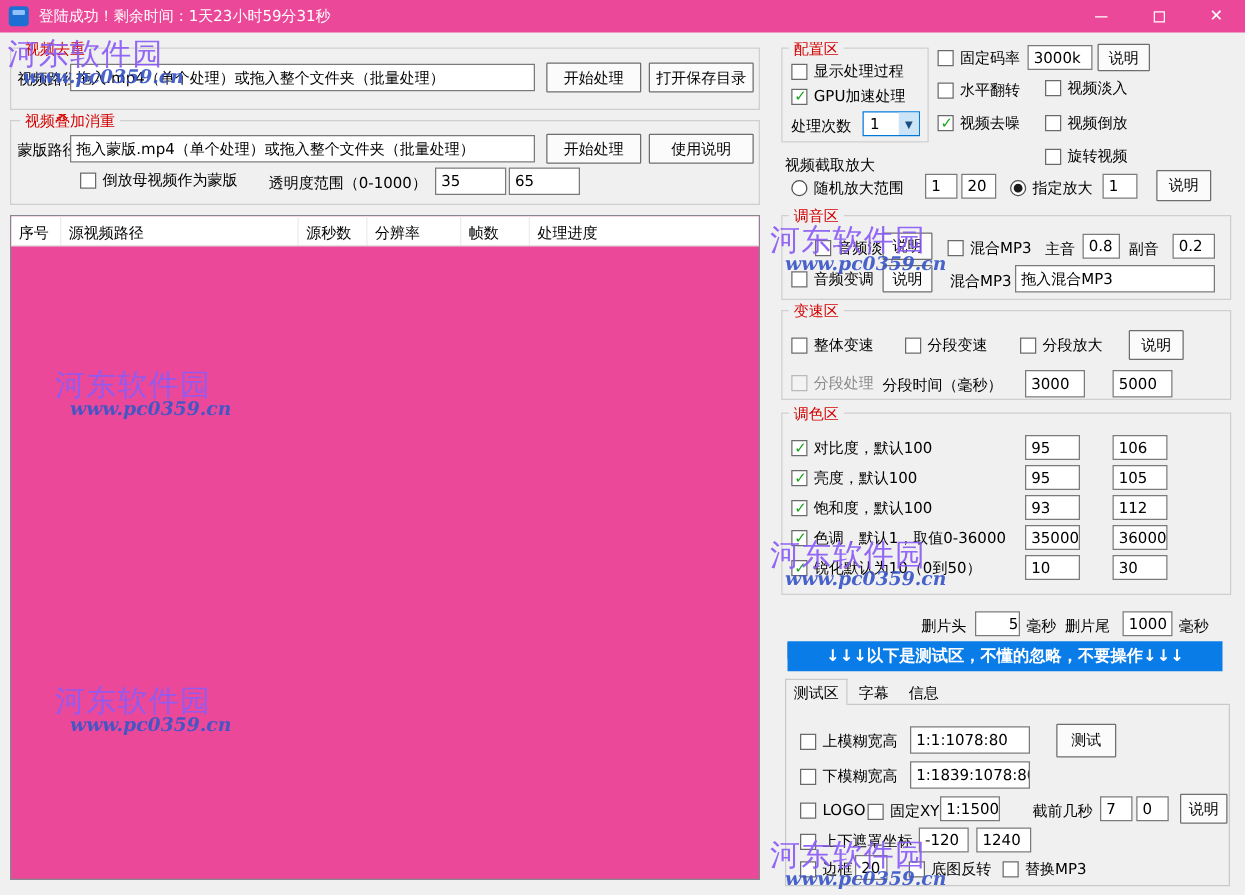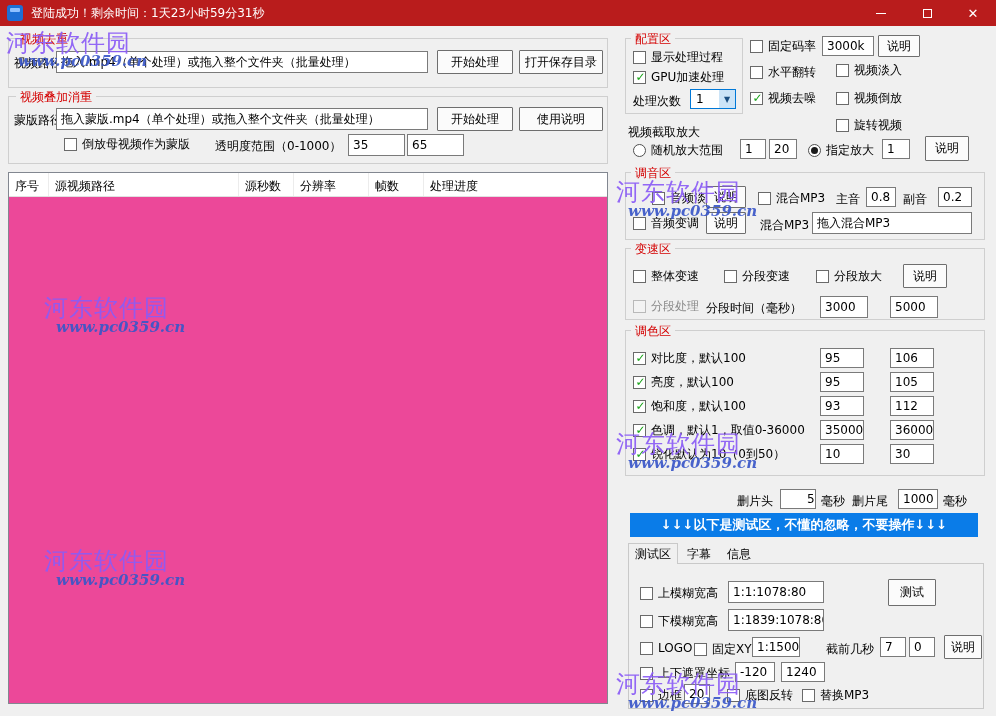--- a/index.html
+++ b/index.html
@@ -1,20 +1,20 @@
 <!DOCTYPE html>
 <html><head>
 <meta charset="utf-8">
 <style>
   * { margin:0; padding:0; box-sizing:border-box; }
   body { font-family:"DejaVu Sans","Liberation Sans",sans-serif; }
   .win { position:relative; width:996px; height:716px; background:#f0f0f0; overflow:hidden; font-size:12px; color:#000; }
 
   
-  .titlebar { position:absolute; left:0; top:0; width:996px; height:26px; background:#b91c1c; color:#fff; display:flex; align-items:center; z-index:10; }
+  .titlebar { position:absolute; left:0; top:0; width:996px; height:26px; background:#ec4899; color:#fff; display:flex; align-items:center; z-index:10; }
   .app-icon { width:16px; height:16px; margin-left:7px; background:#1d6fd4; border-radius:3px; position:relative; }
   .app-icon::after { content:""; position:absolute; left:3px; top:3px; width:10px; height:4px; background:#8fc1ff; border-radius:1px; }
   .tb-title { margin-left:8px; font-size:12px; }
   .tb-btns { margin-left:auto; display:flex; height:26px; }
   .tb-btn { width:46px; height:26px; display:flex; align-items:center; justify-content:center; color:#fff; }
   .glyph-min { width:10px; height:1px; background:#fff; }
   .glyph-max { width:9px; height:9px; border:1px solid #fff; }
   .glyph-close { font-size:13px; line-height:13px; }
 
   
@@ -262,21 +262,21 @@
   <div class="tab active" style="left:628px;top:543px;width:50px;height:21px;">测试区</div>
   <div class="tab" style="left:680px;top:545px;width:38px;height:19px;">字幕</div>
   <div class="tab" style="left:720px;top:545px;width:38px;height:19px;">信息</div>
   <div class="panel" style="left:628px;top:563px;width:356px;height:146px;"></div>
 
   <div class="chk" style="left:640px;top:585px;">
     <span class="box"></span>
     <span>上模糊宽高</span>
   </div>
   <div class="inp" style="left:728px;top:581px;width:96px;height:22px;">1:1:1078:80</div>
-  <div class="btn" style="left:888px;top:579px;width:48px;height:27px;">测试</div>
+  <div class="btn" style="left:845px;top:579px;width:48px;height:27px;">测试</div>
 
   <div class="chk" style="left:640px;top:613px;">
     <span class="box"></span>
     <span>下模糊宽高</span>
   </div>
   <div class="inp" style="left:728px;top:609px;width:96px;height:22px;">1:1839:1078:80</div>
 
   <div class="chk" style="left:640px;top:641px;">
     <span class="box"></span>
     <span>LOGO</span>

